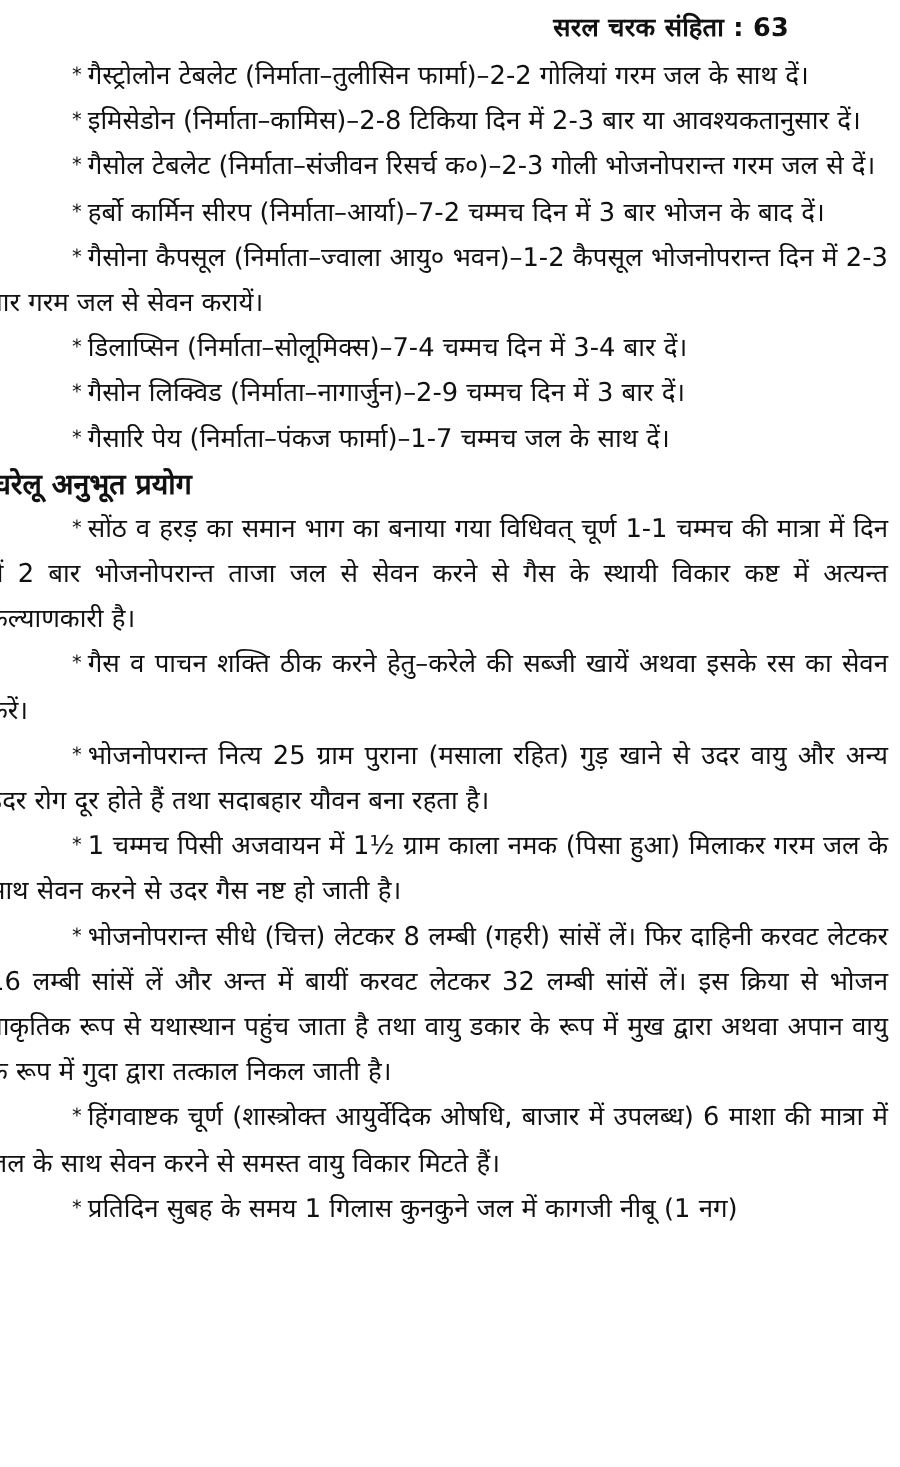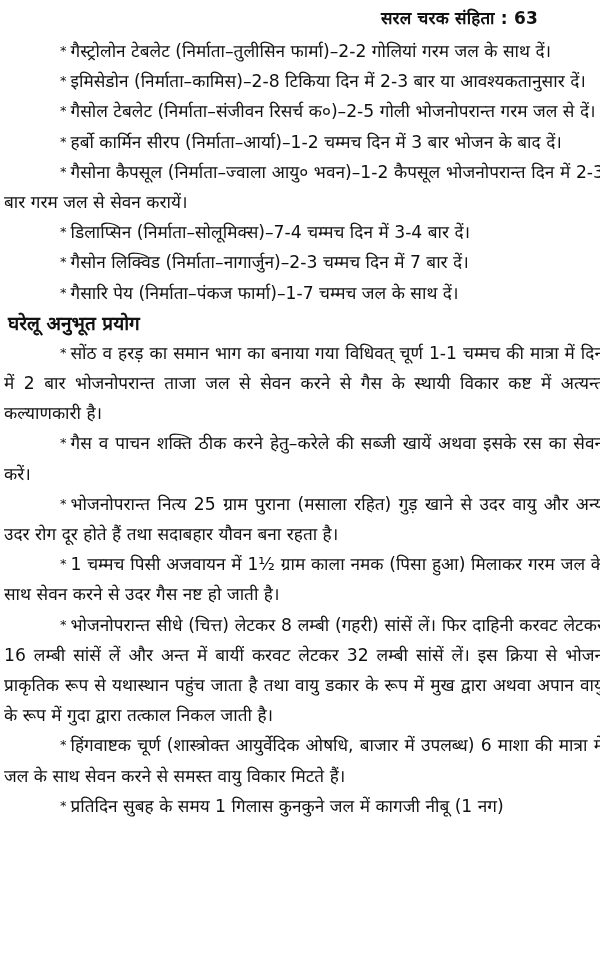--- a/index.html
+++ b/index.html
@@ -1,21 +1,21 @@
 <!DOCTYPE html>
 <html><head>
 <meta charset="utf-8">
 <style>
   html, body { margin:0; padding:0; }
   body {
     width:600px; height:978px; overflow:hidden; background:#ffffff;
     font-family: "DejaVu Sans", sans-serif; color:#111111;
     position:relative;
   }
-  .page { position:absolute; left:12px; top:0; width:540px; height:978px; }
+  .page { position:absolute; left:0; top:0; width:540px; height:978px; }
   .header {
     position:absolute; right:14px; top:6px;
     font-size:17px; font-weight:bold; letter-spacing:0.2px;
   }
   .content {
     position:absolute; left:-8px; top:36px; width:600px;
     font-size:17.2px; line-height:30.2px;
   }
   .para { margin:0; text-align:justify; text-align-last:left; }
   .para.bullet { text-indent:56px; }
@@ -24,25 +24,25 @@
 </style>
 </head>
 <body>
 
 <div class="page">
   <div class="header">सरल चरक संहिता : 63</div>
 
   <div class="content">
     <p class="para bullet"><span class="star">*</span><span>गैस्ट्रोलोन टेबलेट (निर्माता–तुलीसिन फार्मा)–2-2 गोलियां गरम जल के साथ दें।</span></p>
     <p class="para bullet"><span class="star">*</span><span>इमिसेडोन (निर्माता–कामिस)–2-8 टिकिया दिन में 2-3 बार या आवश्यकतानुसार दें।</span></p>
-    <p class="para bullet"><span class="star">*</span><span>गैसोल टेबलेट (निर्माता–संजीवन रिसर्च क०)–2-5 गोली भोजनोपरान्त गरम जल से दें।</span></p>
-    <p class="para bullet"><span class="star">*</span><span>हर्बो कार्मिन सीरप (निर्माता–आर्या)–1-2 चम्मच दिन में 3 बार भोजन के बाद दें।</span></p>
+    <p class="para bullet"><span class="star">*</span><span>गैसोल टेबलेट (निर्माता–संजीवन रिसर्च क०)–2-3 गोली भोजनोपरान्त गरम जल से दें।</span></p>
+    <p class="para bullet"><span class="star">*</span><span>हर्बो कार्मिन सीरप (निर्माता–आर्या)–7-2 चम्मच दिन में 3 बार भोजन के बाद दें।</span></p>
     <p class="para bullet"><span class="star">*</span><span>गैसोना कैपसूल (निर्माता–ज्वाला आयु० भवन)–1-2 कैपसूल भोजनोपरान्त दिन में 2-3 बार गरम जल से सेवन करायें।</span></p>
     <p class="para bullet"><span class="star">*</span><span>डिलाप्सिन (निर्माता–सोलूमिक्स)–7-4 चम्मच दिन में 3-4 बार दें।</span></p>
-    <p class="para bullet"><span class="star">*</span><span>गैसोन लिक्विड (निर्माता–नागार्जुन)–2-3 चम्मच दिन में 7 बार दें।</span></p>
+    <p class="para bullet"><span class="star">*</span><span>गैसोन लिक्विड (निर्माता–नागार्जुन)–2-9 चम्मच दिन में 3 बार दें।</span></p>
     <p class="para bullet"><span class="star">*</span><span>गैसारि पेय (निर्माता–पंकज फार्मा)–1-7 चम्मच जल के साथ दें।</span></p>
 
     <h2 class="section-title">घरेलू अनुभूत प्रयोग</h2>
 
     <p class="para bullet"><span class="star">*</span><span>सोंठ व हरड़ का समान भाग का बनाया गया विधिवत् चूर्ण 1-1 चम्मच की मात्रा में दिन में 2 बार भोजनोपरान्त ताजा जल से सेवन करने से गैस के स्थायी विकार कष्ट में अत्यन्त कल्याणकारी है।</span></p>
     <p class="para bullet"><span class="star">*</span><span>गैस व पाचन शक्ति ठीक करने हेतु–करेले की सब्जी खायें अथवा इसके रस का सेवन करें।</span></p>
     <p class="para bullet"><span class="star">*</span><span>भोजनोपरान्त नित्य 25 ग्राम पुराना (मसाला रहित) गुड़ खाने से उदर वायु और अन्य उदर रोग दूर होते हैं तथा सदाबहार यौवन बना रहता है।</span></p>
     <p class="para bullet"><span class="star">*</span><span>1 चम्मच पिसी अजवायन में 1½ ग्राम काला नमक (पिसा हुआ) मिलाकर गरम जल के साथ सेवन करने से उदर गैस नष्ट हो जाती है।</span></p>
     <p class="para bullet"><span class="star">*</span><span>भोजनोपरान्त सीधे (चित्त) लेटकर 8 लम्बी (गहरी) सांसें लें। फिर दाहिनी करवट लेटकर 16 लम्बी सांसें लें और अन्त में बायीं करवट लेटकर 32 लम्बी सांसें लें। इस क्रिया से भोजन प्राकृतिक रूप से यथास्थान पहुंच जाता है तथा वायु डकार के रूप में मुख द्वारा अथवा अपान वायु के रूप में गुदा द्वारा तत्काल निकल जाती है।</span></p>
     <p class="para bullet"><span class="star">*</span><span>हिंगवाष्टक चूर्ण (शास्त्रोक्त आयुर्वेदिक ओषधि, बाजार में उपलब्ध) 6 माशा की मात्रा में जल के साथ सेवन करने से समस्त वायु विकार मिटते हैं।</span></p>

